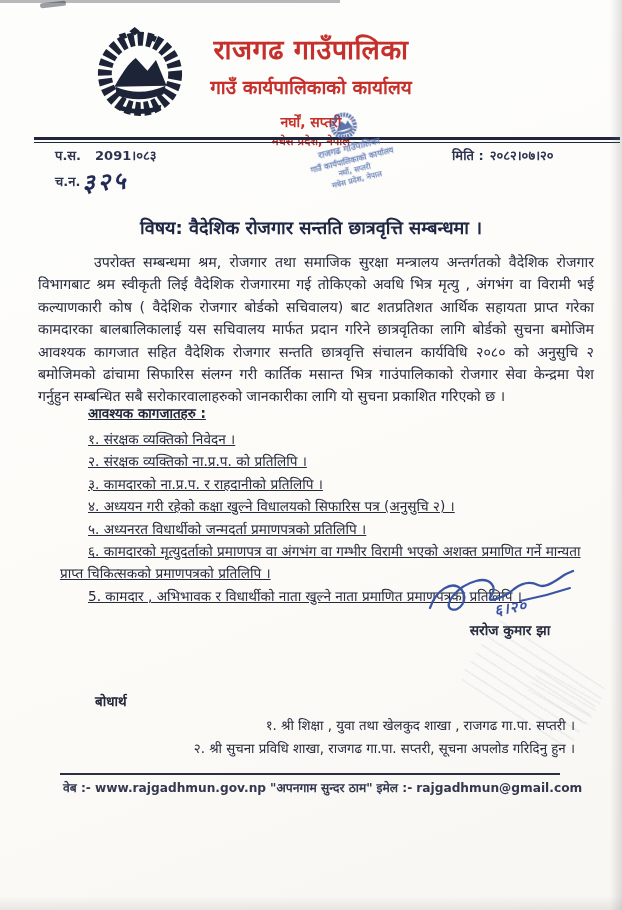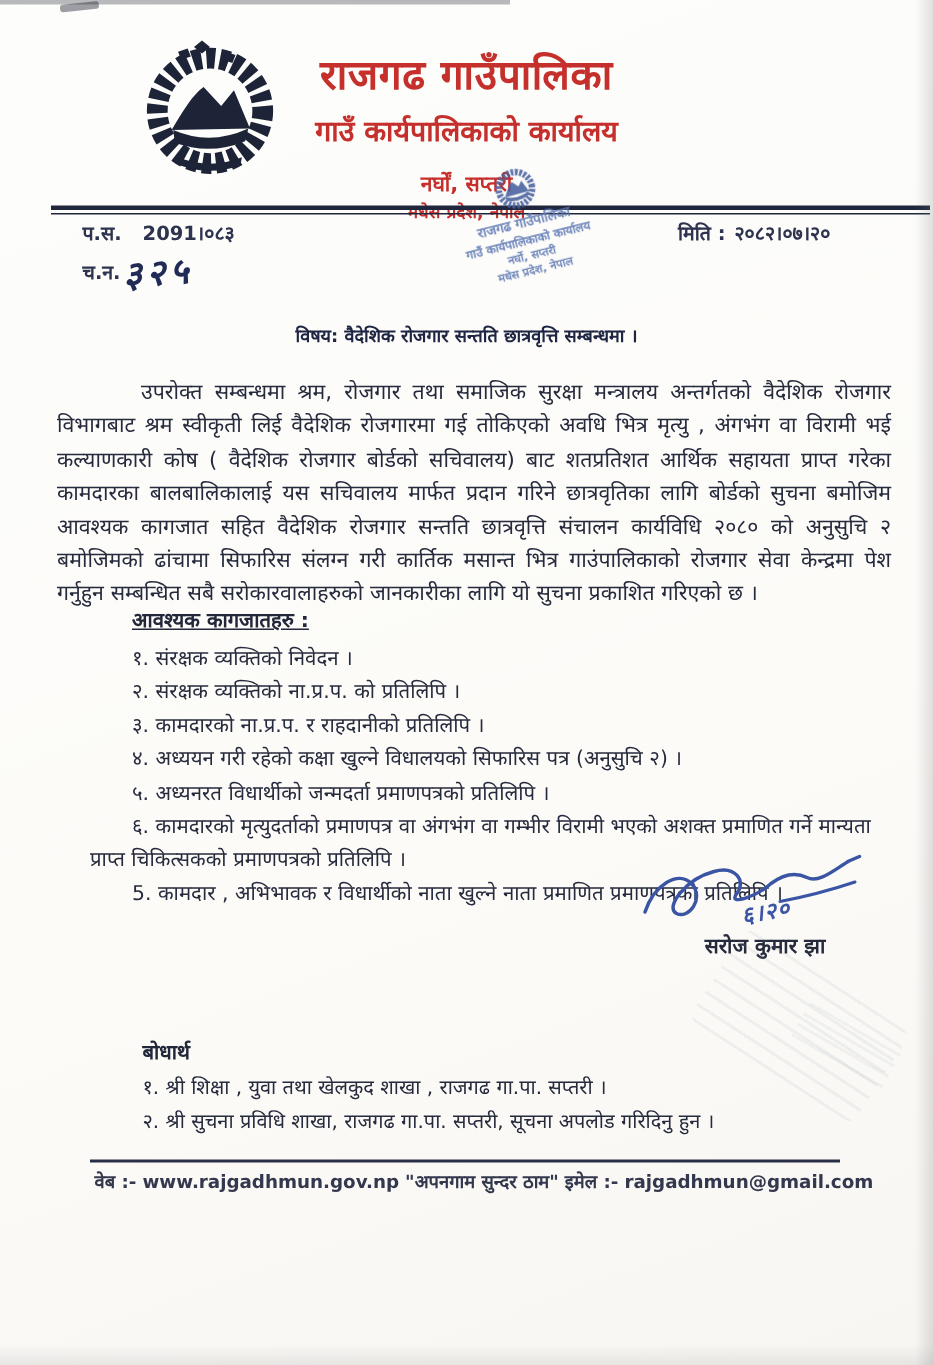--- a/index.html
+++ b/index.html
@@ -38,49 +38,49 @@
 
   
   .stamp{position:absolute;left:276px;top:110px;width:146px;text-align:center;
     color:#5b76b3;transform:rotate(-14deg);opacity:.88;filter:blur(.35px);}
   .stamp .mini-emblem{width:34px;height:31px;color:#49619f;}
   .stamp .s1{font-size:9px;font-weight:bold;}
   .stamp .s2{font-size:8px;font-weight:bold;}
   .stamp .s3,.stamp .s4{font-size:7.5px;font-weight:bold;}
 
   .subject{position:absolute;left:0;right:0;top:215px;text-align:center;
-    font-size:12px;font-weight:bold;color:#1f2643;}
+    font-size:18px;font-weight:bold;color:#1f2643;}
 
   .body-par{position:absolute;left:38px;top:251px;width:556px;font-size:14.2px;
     line-height:22.4px;text-align:justify;text-indent:56px;color:#262a3d;font-weight:500;}
 
   .docs{position:absolute;left:60px;top:404px;width:545px;}
   .docs-head{font-size:13.5px;font-weight:bold;text-decoration:underline;margin-left:28px;margin-bottom:6px;color:#23273a;}
-  .doc-item{font-size:13.6px;line-height:22.4px;color:#262a3d;font-weight:500;padding-left:28px;}
+  .doc-item{font-size:13.6px;line-height:22.4px;color:#262a3d;font-weight:500;padding-left:28px;text-decoration:underline;}
   .doc-item.outdent{padding-left:0;text-indent:28px;}
 
   
   .sig-scribble{position:absolute;left:424px;top:568px;color:#3b55a5;}
   .sig-note{position:absolute;left:494px;top:597px;font-size:15px;font-weight:bold;
     font-style:italic;color:#3b55a5;transform:rotate(-10deg);letter-spacing:1px;}
   .sig-name{position:absolute;left:412px;top:620px;width:196px;text-align:center;
     font-size:13.8px;font-weight:bold;color:#262a3d;}
   .sig-title{position:absolute;left:400px;top:642px;width:220px;text-align:center;
     font-size:13.4px;font-weight:500;color:#262a3d;}
   .ghost-stamp{position:absolute;left:468px;top:648px;width:130px;height:72px;
     transform:rotate(33deg);opacity:.5;border-radius:6px;
     background:repeating-linear-gradient(0deg,rgba(140,150,172,.22) 0 2px,transparent 2px 10px);}
   .ghost-stamp2{position:absolute;left:530px;top:680px;width:70px;height:30px;
     transform:rotate(30deg);opacity:.4;
     background:repeating-linear-gradient(0deg,rgba(150,158,178,.25) 0 2px,transparent 2px 8px);}
 
   
   .cc{position:absolute;left:95px;top:692px;width:480px;}
   .cc-head{font-size:13.5px;font-weight:bold;color:#23273a;margin-bottom:5px;}
-  .cc-item{font-size:13.3px;line-height:22.6px;color:#262a3d;font-weight:500;}
+  .cc-item{font-size:13.3px;line-height:22.6px;color:#262a3d;font-weight:500;text-align:right;}
 
   
   .footer-rule{position:absolute;left:60px;top:773px;width:500px;border-top:2.5px solid #2a2f45;}
   .footer-line{position:absolute;left:63px;top:779px;font-size:12.2px;font-weight:bold;color:#33384e;}
   .footer-line span{margin-right:4px;}
 </style>
 </head>
 <body>
 
 <div class="page">

